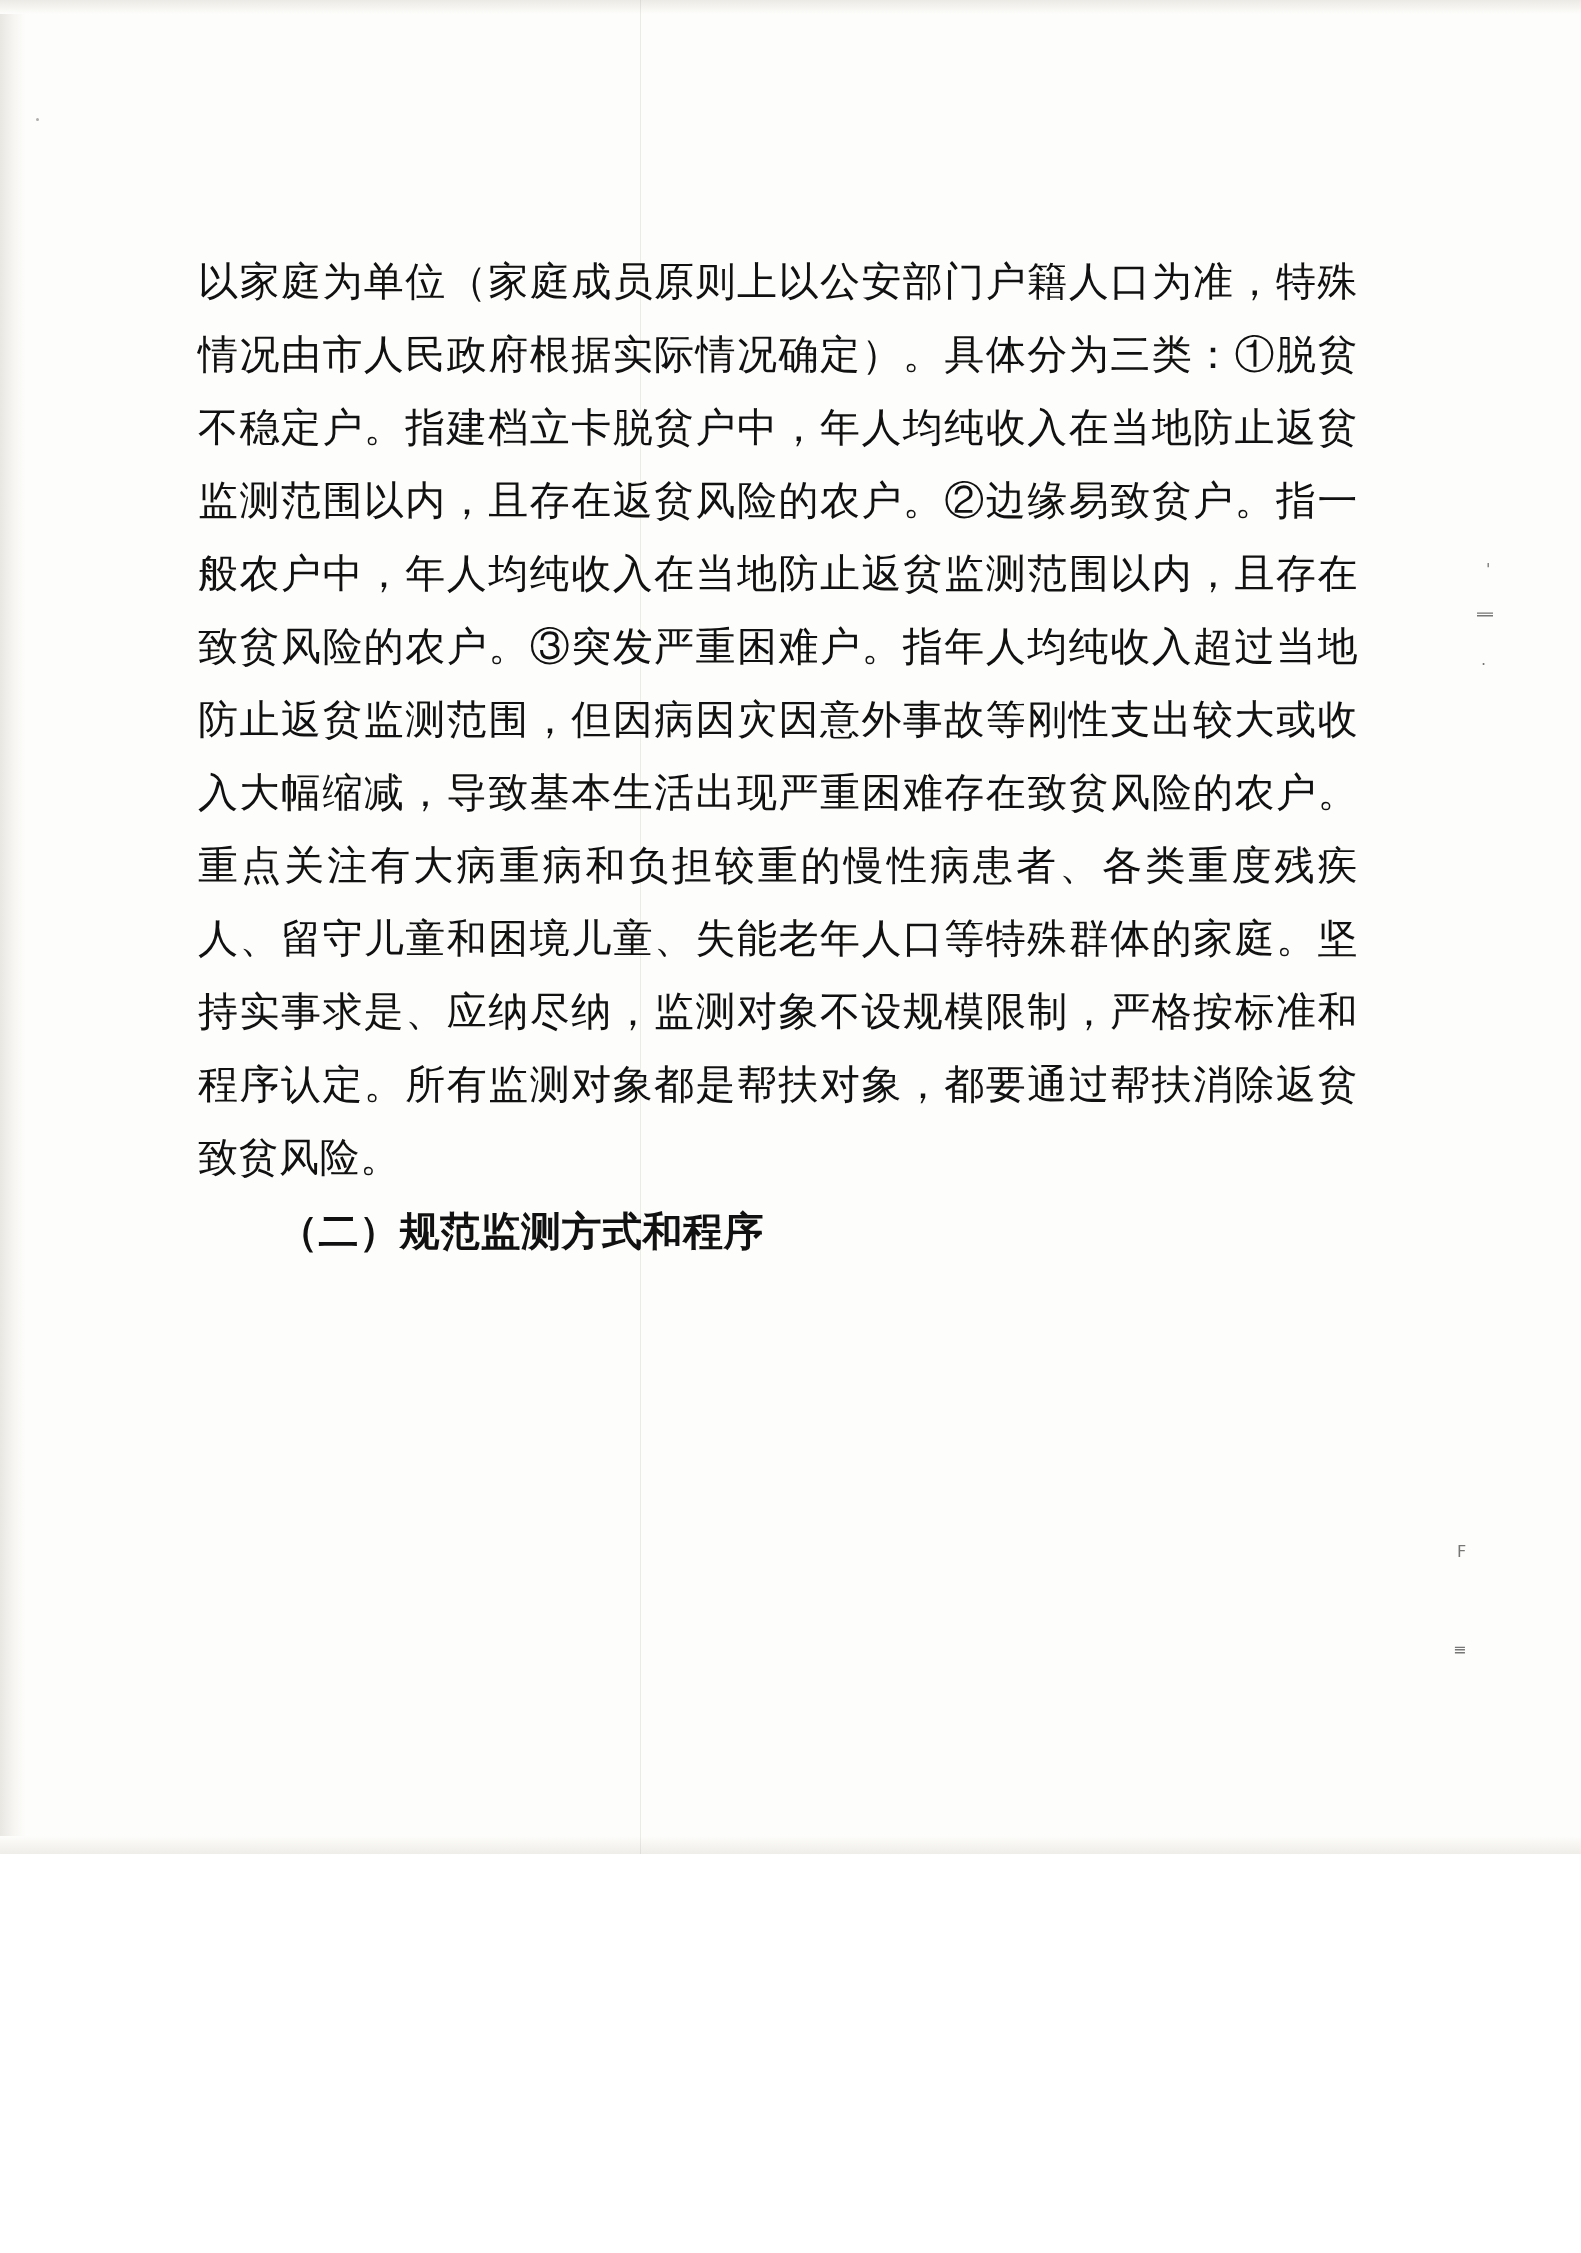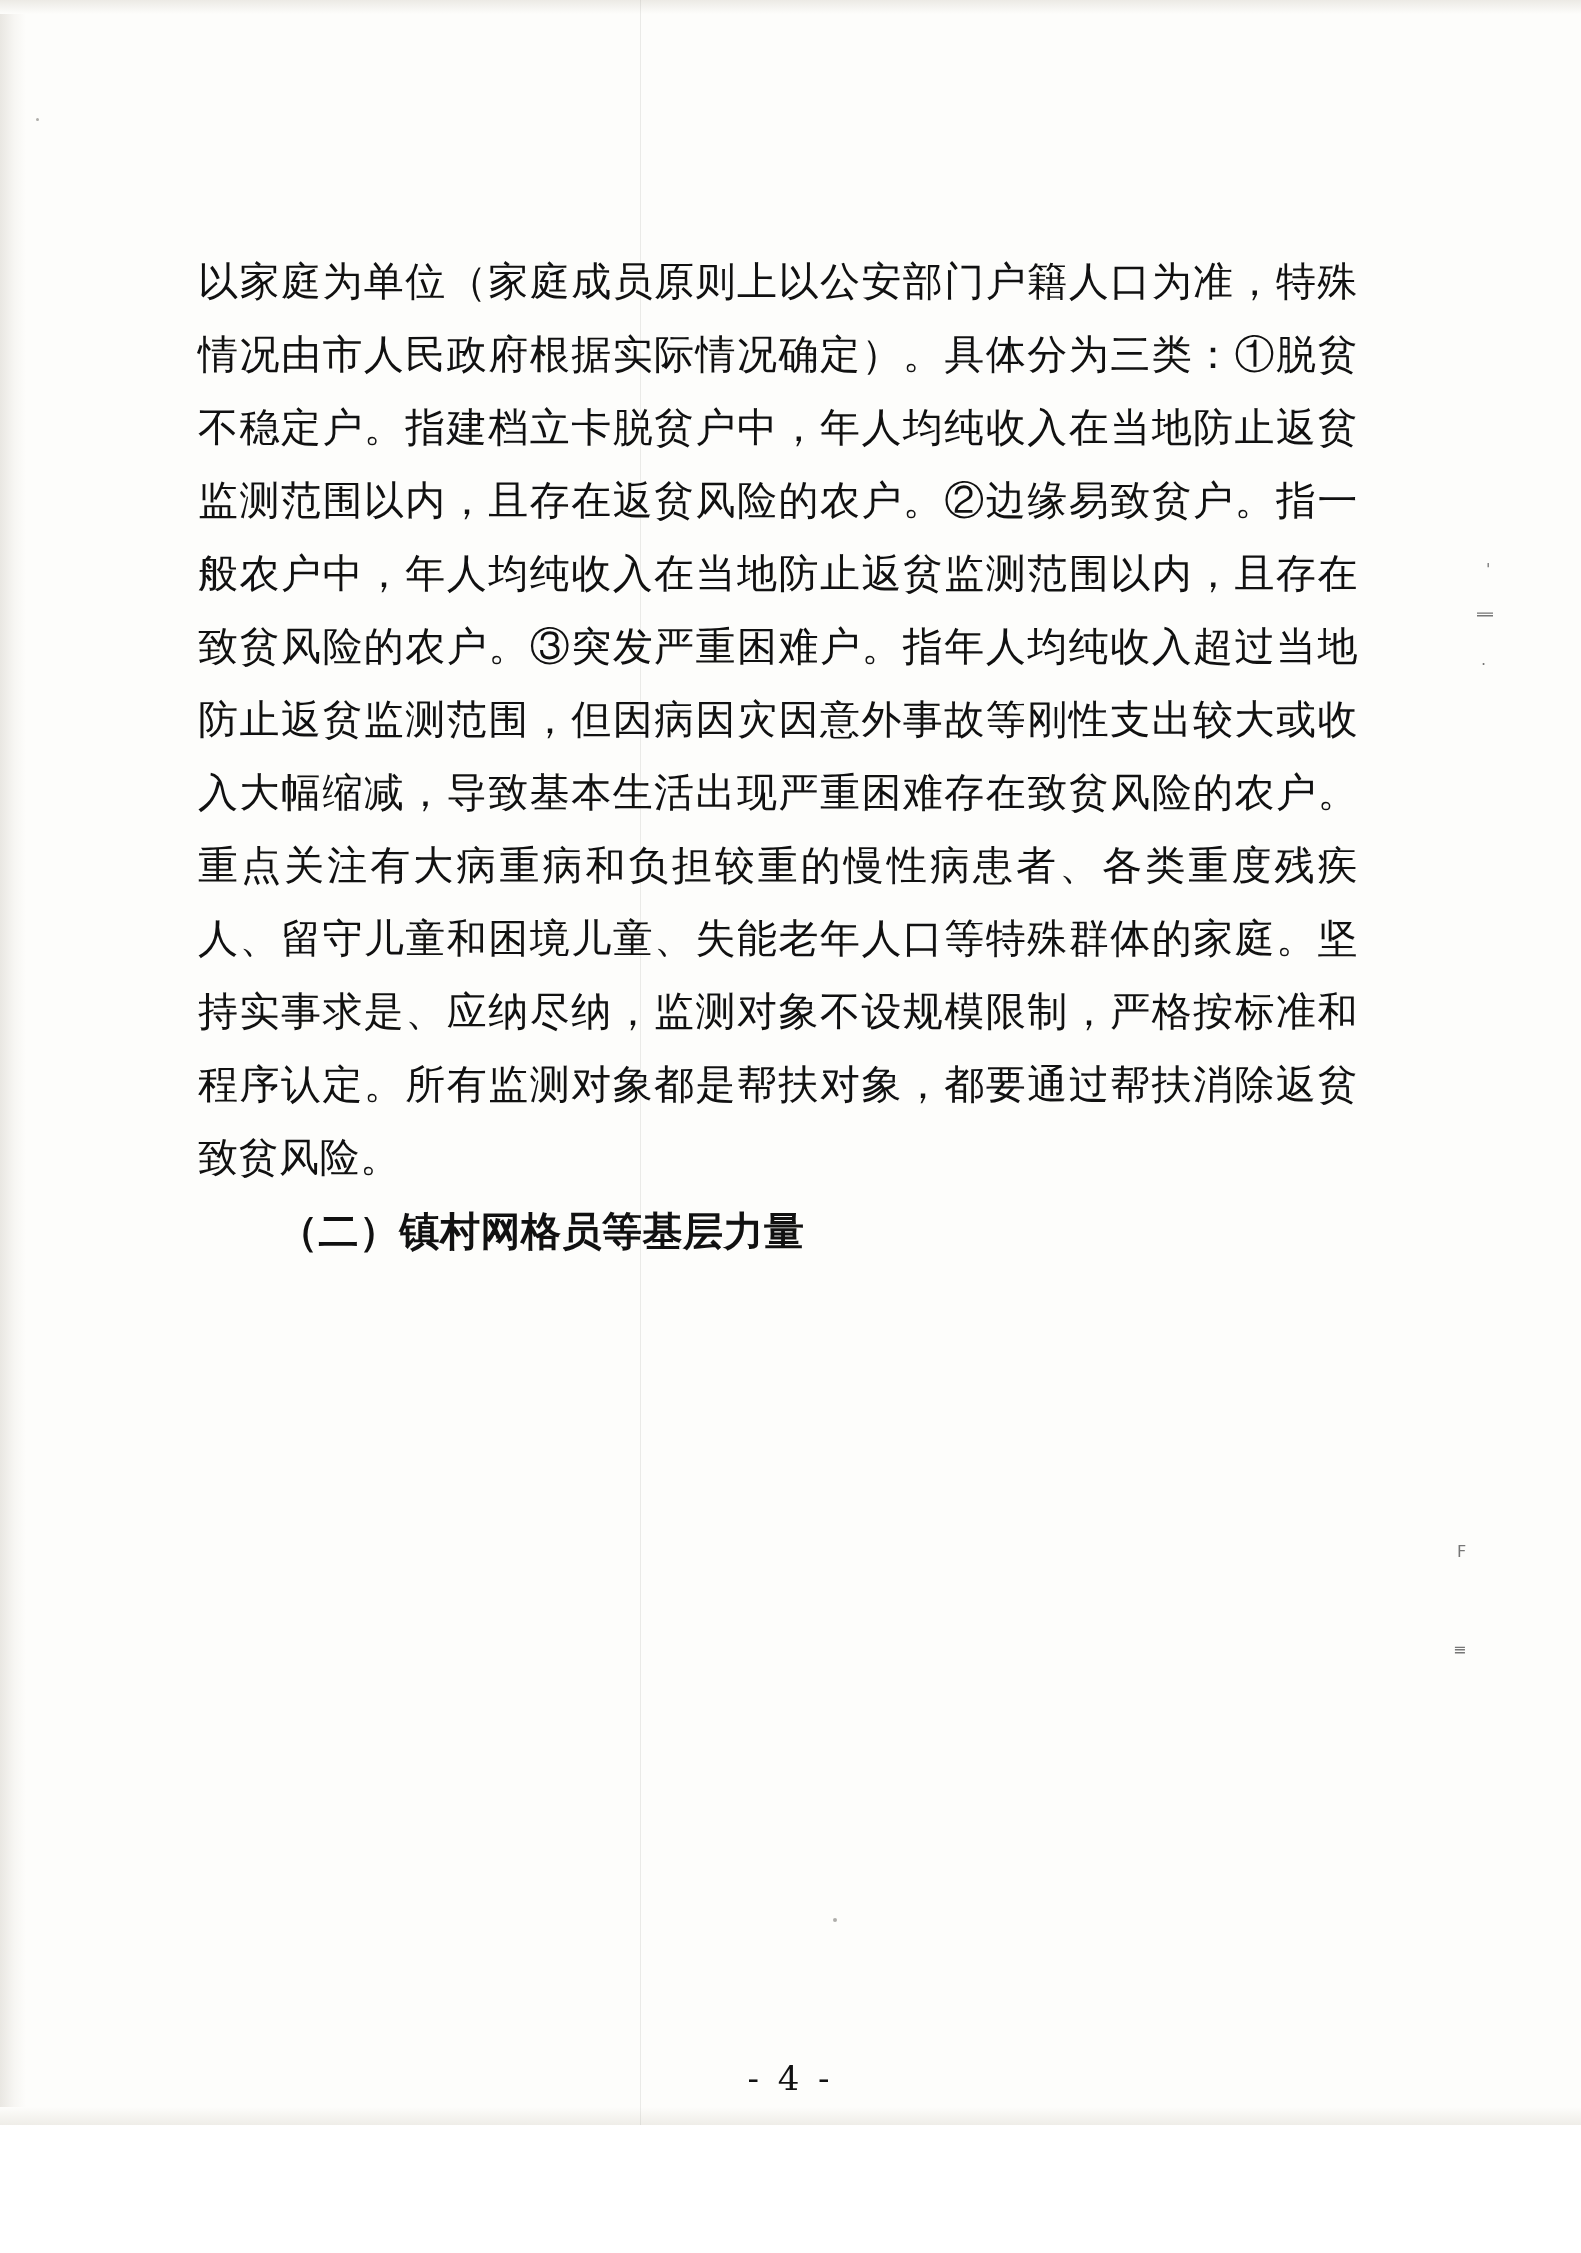--- a/index.html
+++ b/index.html
@@ -6,21 +6,21 @@
     margin: 0;
     padding: 0;
     background: #ffffff;
   }
   body {
     font-family: "DejaVu Serif", "Liberation Serif", serif;
   }
   .page {
     position: relative;
     width: 1581px;
-    height: 2125px;
+    height: 1854px;
     background: #fdfdfb;
     overflow: hidden;
   }
   
   .scan-edge-left {
     position: absolute;
     top: 0; left: 0;
     width: 26px; height: 100%;
     background: linear-gradient(to right, #e9e7e2 0%, #f7f6f3 55%, #fdfdfb 100%);
   }
@@ -112,21 +112,21 @@
   <div class="scan-edge-top"></div>
   <div class="scan-edge-bottom"></div>
   <div class="fold-line"></div>
 
   <div class="speck sp1"></div>
   <div class="speck sp2"></div>
   <div class="speck sp3"></div>
 
   <div class="body-text">
     <p class="para">以家庭为单位（家庭成员原则上以公安部门户籍人口为准，特殊情况由市人民政府根据实际情况确定）。具体分为三类：①脱贫不稳定户。指建档立卡脱贫户中，年人均纯收入在当地防止返贫监测范围以内，且存在返贫风险的农户。②边缘易致贫户。指一般农户中，年人均纯收入在当地防止返贫监测范围以内，且存在致贫风险的农户。③突发严重困难户。指年人均纯收入超过当地防止返贫监测范围，但因病因灾因意外事故等刚性支出较大或收入大幅缩减，导致基本生活出现严重困难存在致贫风险的农户。重点关注有大病重病和负担较重的慢性病患者、各类重度残疾人、留守儿童和困境儿童、失能老年人口等特殊群体的家庭。坚持实事求是、应纳尽纳，监测对象不设规模限制，严格按标准和程序认定。所有监测对象都是帮扶对象，都要通过帮扶消除返贫致贫风险。</p>
-    <p class="para indent bold-head">（二）镇村网格员等基层力量</p>
+    <p class="para indent bold-head">（二）规范监测方式和程序</p>
   </div>
 
   <div class="margin-mark m1">'</div>
   <div class="margin-mark m2">‖</div>
   <div class="margin-mark m3">·</div>
   <div class="margin-mark m4">F</div>
   <div class="margin-mark m5">≡</div>
 
   <div class="page-number">- 4 -</div>
 

